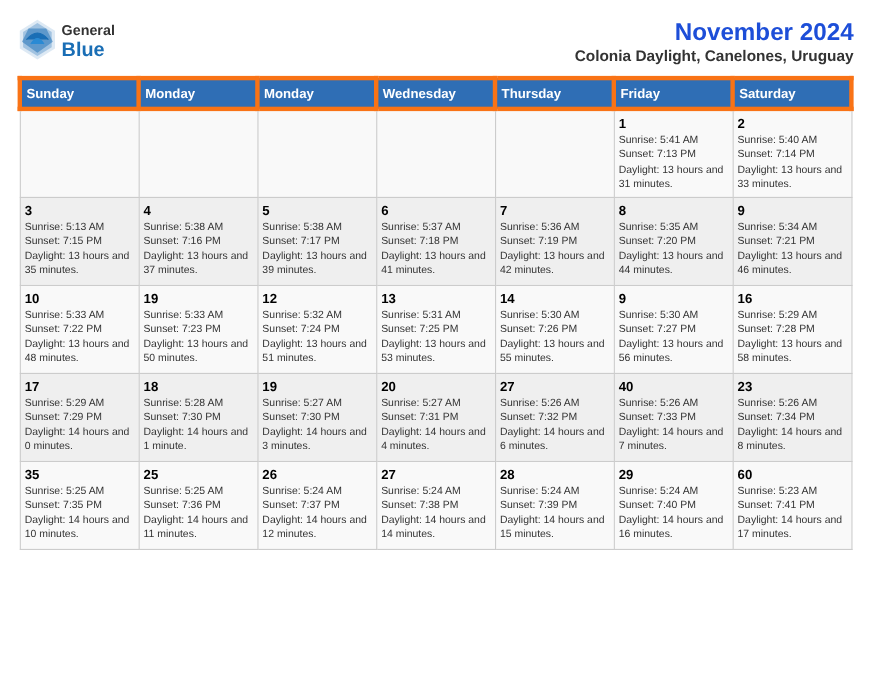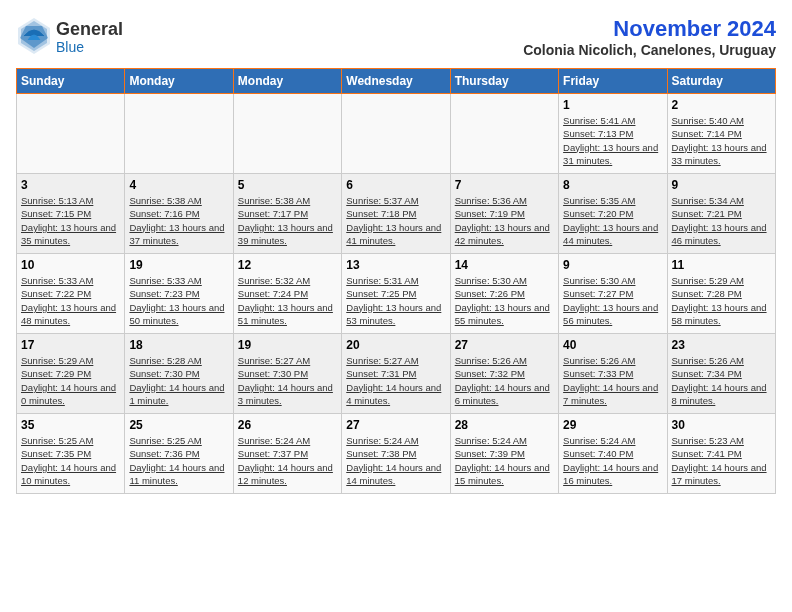--- a/index.html
+++ b/index.html
@@ -33,21 +33,21 @@
       width: 100%;
       border-collapse: collapse;
       font-size: 10px;
     }
     thead tr th {
       background-color: #2f6eb5;
       color: white;
       padding: 5px 4px;
       text-align: left;
       font-size: 12px;
-      border: 1px solid #f97316;
+      border: 4px solid #f97316;
     }
     tbody tr td {
       vertical-align: top;
       padding: 4px;
       border: 1px solid #ccc;
       height: 80px;
       width: 108px;
     }
     tbody tr:nth-child(odd) td {
       background-color: #f9f9f9;
@@ -58,21 +58,20 @@
     .day-number {
       font-weight: bold;
       font-size: 12px;
       display: block;
       margin-bottom: 2px;
     }
     .day-info {
       font-size: 9.5px;
       color: #333;
       line-height: 1.4;
-      text-decoration: underline;
     }
     .empty-cell {
       background-color: #f9f9f9;
     }
     .logo-wrapper {
       display: flex;
       align-items: center;
       gap: 4px;
     }
     .logo-text-wrapper {
@@ -89,27 +88,27 @@
     <div>
       <svg width="36" height="40" viewBox="0 0 36 40">
         <polygon points="18,2 34,12 34,28 18,38 2,28 2,12" fill="#1a6eb5" opacity="0.15"></polygon>
         <polygon points="18,5 31,13 31,27 18,35 5,27 5,13" fill="#1a6eb5" opacity="0.3"></polygon>
         <polygon points="10,10 26,10 32,22 18,32 4,22 10,10" fill="#1a6eb5" opacity="0.5"></polygon>
         <path d="M8 20 Q18 8 28 20" fill="#1a6eb5" stroke="#1a6eb5" stroke-width="1"></path>
         <path d="M12 24 Q18 14 24 24" fill="#2a8ad4" stroke="#2a8ad4" stroke-width="1"></path>
       </svg>
     </div>
     <div class="logo-text-wrapper">
-      <span style="font-size:18px;font-weight:bold;color:#333;">General</span>
-      <span style="font-size:14px;font-weight:normal;color:#1a6eb5;">Blue</span>
+      <span style="font-size:13px;font-weight:bold;color:#333;">General</span>
+      <span style="font-size:18px;font-weight:bold;color:#1a6eb5;">Blue</span>
     </div>
   </div>
   <div class="title-area">
     <div class="month-title">November 2024</div>
-    <div class="subtitle">Colonia Nicolich, Canelones, Uruguay</div>
+    <div class="subtitle">Colonia Daylight, Canelones, Uruguay</div>
   </div>
 </div>
 
 <table>
   <thead>
     <tr>
     <th>Sunday</th>
         <th>Monday</th>
         <th>Monday</th>
         <th>Wednesday</th>
@@ -213,21 +212,21 @@
 Sunset: 7:26 PM
 Daylight: 13 hours and 55 minutes.</div>
         </td>
         <td>
           <span class="day-number">9</span>
           <div class="day-info" style="white-space: pre-line;">Sunrise: 5:30 AM
 Sunset: 7:27 PM
 Daylight: 13 hours and 56 minutes.</div>
         </td>
         <td>
-          <span class="day-number">11</span>
+          <span class="day-number">16</span>
           <div class="day-info" style="white-space: pre-line;">Sunrise: 5:29 AM
 Sunset: 7:28 PM
 Daylight: 13 hours and 58 minutes.</div>
         </td>
       </tr>
       <tr>
         <td>
           <span class="day-number">17</span>
           <div class="day-info" style="white-space: pre-line;">Sunrise: 5:29 AM
 Sunset: 7:29 PM
@@ -301,20 +300,20 @@
 Sunset: 7:39 PM
 Daylight: 14 hours and 15 minutes.</div>
         </td>
         <td>
           <span class="day-number">29</span>
           <div class="day-info" style="white-space: pre-line;">Sunrise: 5:24 AM
 Sunset: 7:40 PM
 Daylight: 14 hours and 16 minutes.</div>
         </td>
         <td>
-          <span class="day-number">30</span>
+          <span class="day-number">60</span>
           <div class="day-info" style="white-space: pre-line;">Sunrise: 5:23 AM
 Sunset: 7:41 PM
 Daylight: 14 hours and 17 minutes.</div>
         </td>
       </tr>
     </tbody>
 </table>
 
 </body></html>

